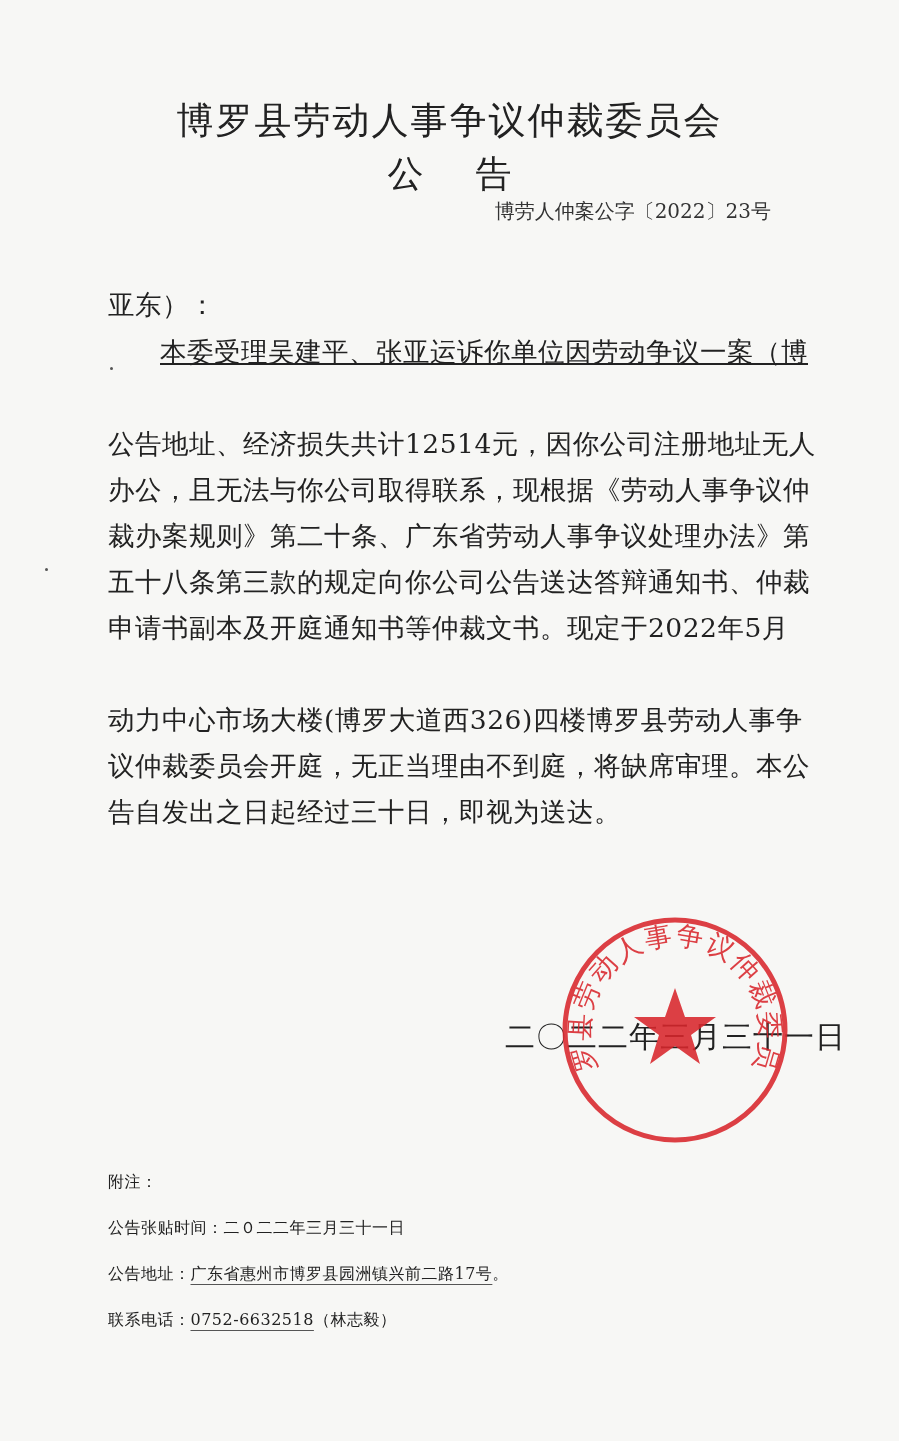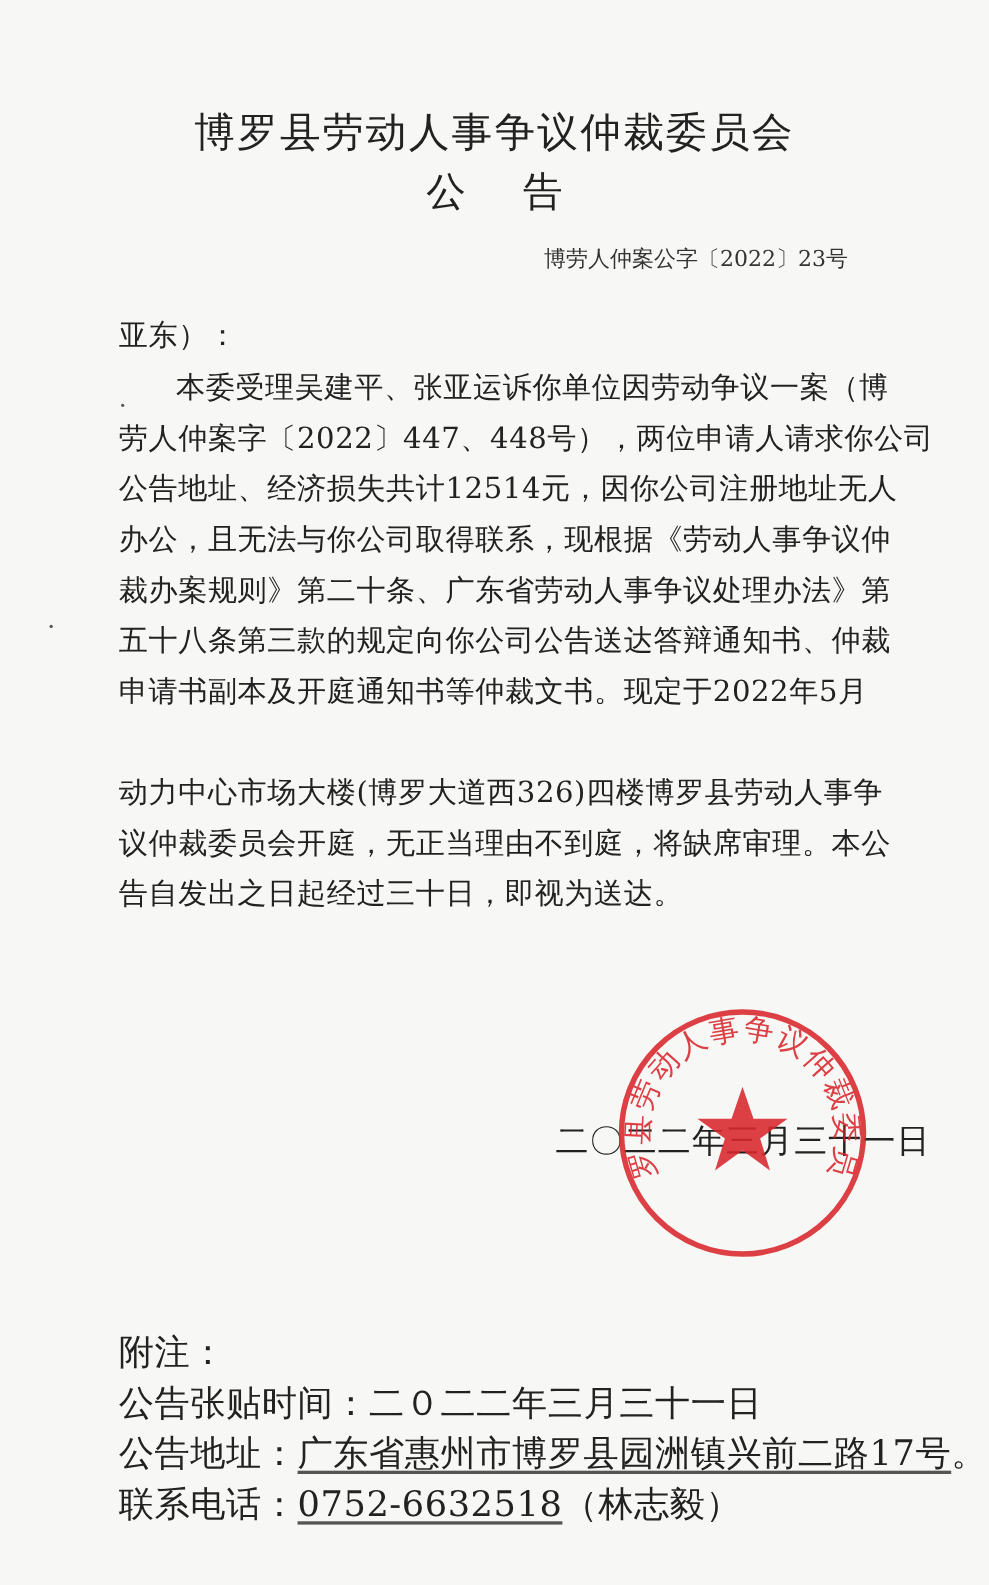--- a/index.html
+++ b/index.html
@@ -13,54 +13,53 @@
   .title {
     position:absolute; left:0; width:899px; top:96px; text-align:center;
     font-size:37px; letter-spacing:2px; font-weight:normal; color:#222;
   }
   .subtitle {
     position:absolute; left:0; width:899px; top:150px; text-align:center;
     font-size:36px; color:#222;
   }
   .subtitle span { margin:0 26px; }
   .docno {
-    position:absolute; right:128px; top:198px; font-size:20px; color:#333;margin-top:24px;
+    position:absolute; right:128px; top:198px; font-size:20px; color:#333;
   }
   .line {
     position:absolute; left:108px; font-size:26.5px; letter-spacing:0.5px;
     white-space:nowrap; color:#222;
   }
-  .indent { left:160px; }
+  .indent { left:160px;text-decoration:underline; }
   .u { text-decoration:underline; text-decoration-color:#555; text-underline-offset:5px; }
   .date {
     position:absolute; left:505px; top:1017px; font-size:30px; letter-spacing:1px; color:#222;
     z-index:1;
   }
   .seal {
     position:absolute; left:558px; top:913px; width:234px; height:234px;
     z-index:2; opacity:0.88;
   }
-  .notes .line { font-size:32px;margin-top:36px; }
+  .notes .line { font-size:16px; }
   .speck { position:absolute; width:3px; height:3px; background:#555; border-radius:50%; }
 </style>
 </head>
 <body>
 
 <div class="page">
 
   <div class="title">博罗县劳动人事争议仲裁委员会</div>
   <div class="subtitle">
     <span>公</span><span>告</span>
   </div>
   <div class="docno">博劳人仲案公字〔2022〕23号</div>
 
   <div class="line" style="top:287px">亚东）：</div>
 
   <div class="line indent" style="top:334px">本委受理吴建平、张亚运诉你单位因劳动争议一案（博</div>
-  <div class="line" style="top:380px">劳人仲案字〔2022〕447、448号），两位申请人请求你公司</div>
   <div class="line" style="top:426px">公告地址、经济损失共计12514元，因你公司注册地址无人</div>
   <div class="line" style="top:472px">办公，且无法与你公司取得联系，现根据《劳动人事争议仲</div>
   <div class="line" style="top:518px">裁办案规则》第二十条、广东省劳动人事争议处理办法》第</div>
   <div class="line" style="top:564px">五十八条第三款的规定向你公司公告送达答辩通知书、仲裁</div>
   <div class="line" style="top:610px">申请书副本及开庭通知书等仲裁文书。现定于2022年5月</div>
 
   <div class="line" style="top:702px">动力中心市场大楼(博罗大道西326)四楼博罗县劳动人事争</div>
   <div class="line" style="top:794px">告自发出之日起经过三十日，即视为送达。</div>
   <div class="line" style="top:748px">议仲裁委员会开庭，无正当理由不到庭，将缺席审理。本公</div>
 

